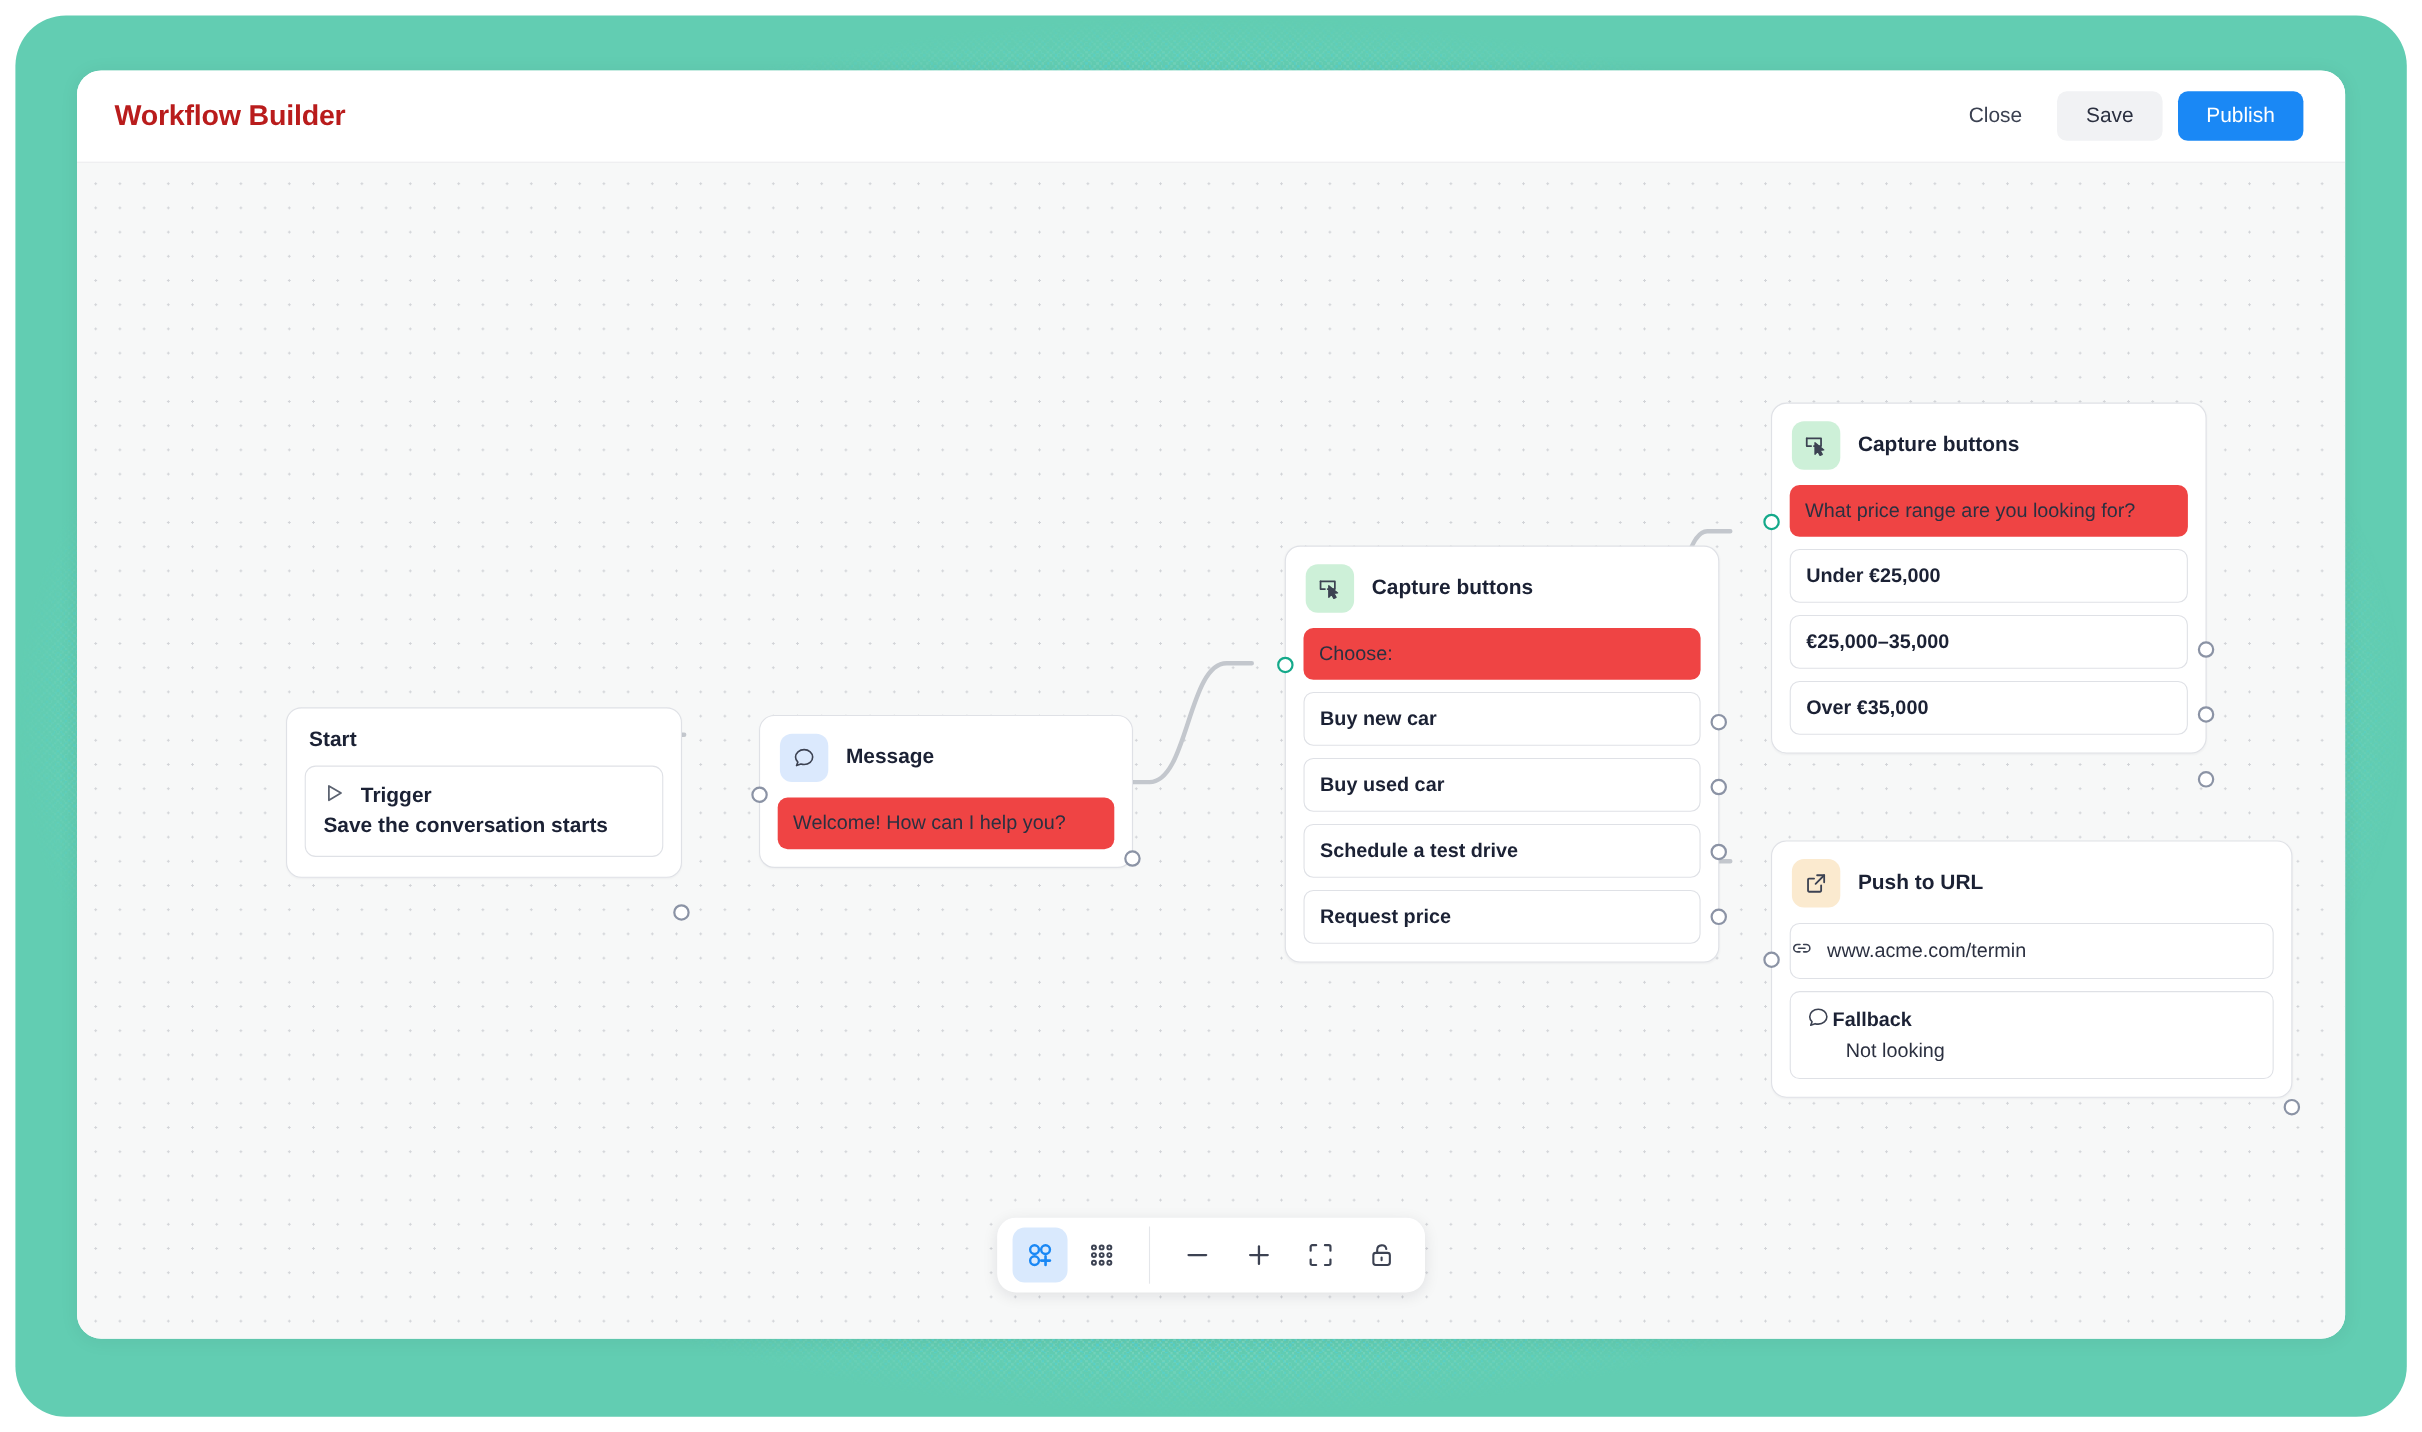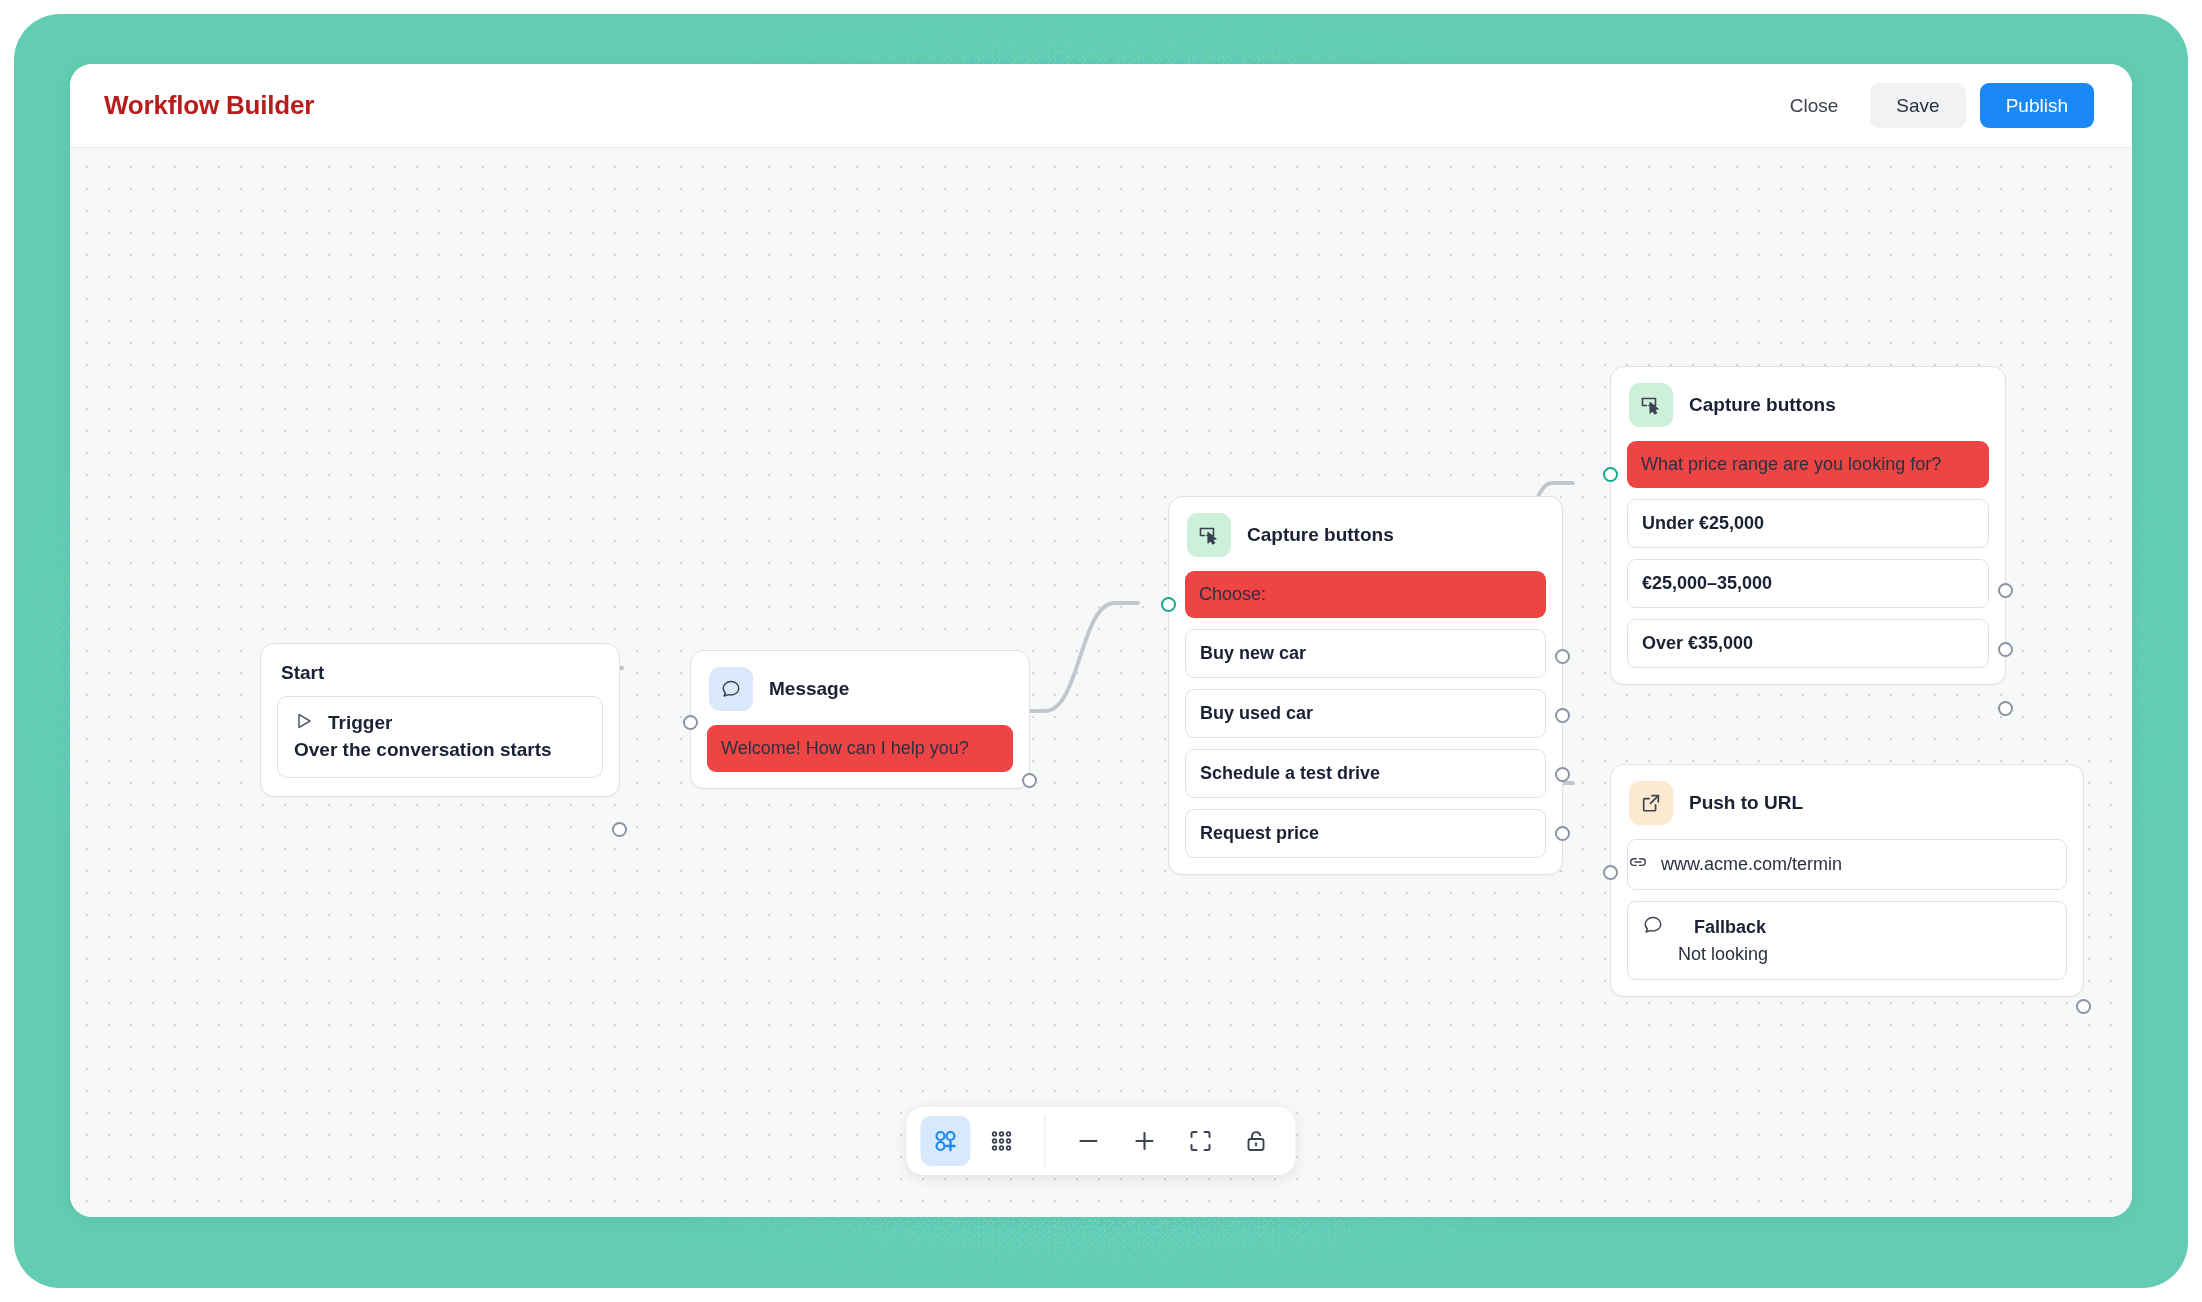--- a/index.html
+++ b/index.html
@@ -176,21 +176,21 @@
     display: flex;
     align-items: center;
     gap: 13px;
   }
   .fallback-box {
     background: #ffffff;
     border: 1px solid #dfe1e6;
     border-radius: 9px;
     padding: 12px 14px 14px 14px;
   }
-  .fallback-row { display: flex; align-items: center; gap: 30px; }
+  .fallback-row { display: flex; align-items: center; gap: 2px; }
   .fallback-title { font-size: 18px; font-weight: 700; color: #1b2134; }
   .fallback-value { font-size: 18px; color: #2b3040; padding-left: 36px; margin-top: 4px; }
 
   
   #node-start { padding: 0; }
   .start-label {
     font-size: 19px;
     font-weight: 700;
     color: #1b2134;
     padding: 18px 20px 4px 20px;
@@ -282,21 +282,21 @@
       <div class="start-label">Start</div>
       <div class="trigger-card">
         <div class="trigger-row">
           <span>
             <svg width="20" height="20" viewBox="0 0 20 20">
                 <path d="M5 3.5 L16 10 L5 16.5 Z" fill="none" stroke="#5b6270" stroke-width="1.6" stroke-linejoin="round"></path>
               </svg>
           </span>
           <span class="trigger-title">Trigger</span>
         </div>
-        <div class="trigger-sub">Over the conversation starts</div>
+        <div class="trigger-sub">Save the conversation starts</div>
       </div>
       <div class="port" style="right:-8px; top:178px;"></div>
     </div>
 
     <div class="node" style="left:620px; top:502px; width:340px;">
       <div class="node-head">
         <span class="badge blue">
           <svg width="22" height="22" viewBox="0 0 24 24">
               <path d="M20.5 11.2c0 4.1-3.8 7.4-8.5 7.4-1.1 0-2.2-.2-3.2-.5L4.5 19.6l1.3-3.4C4.4 14.9 3.5 13.2 3.5 11.2c0-4.1 3.8-7.4 8.5-7.4s8.5 3.3 8.5 7.4Z" fill="none" stroke="#3c4252" stroke-width="1.6" stroke-linejoin="round"></path>
             </svg>

